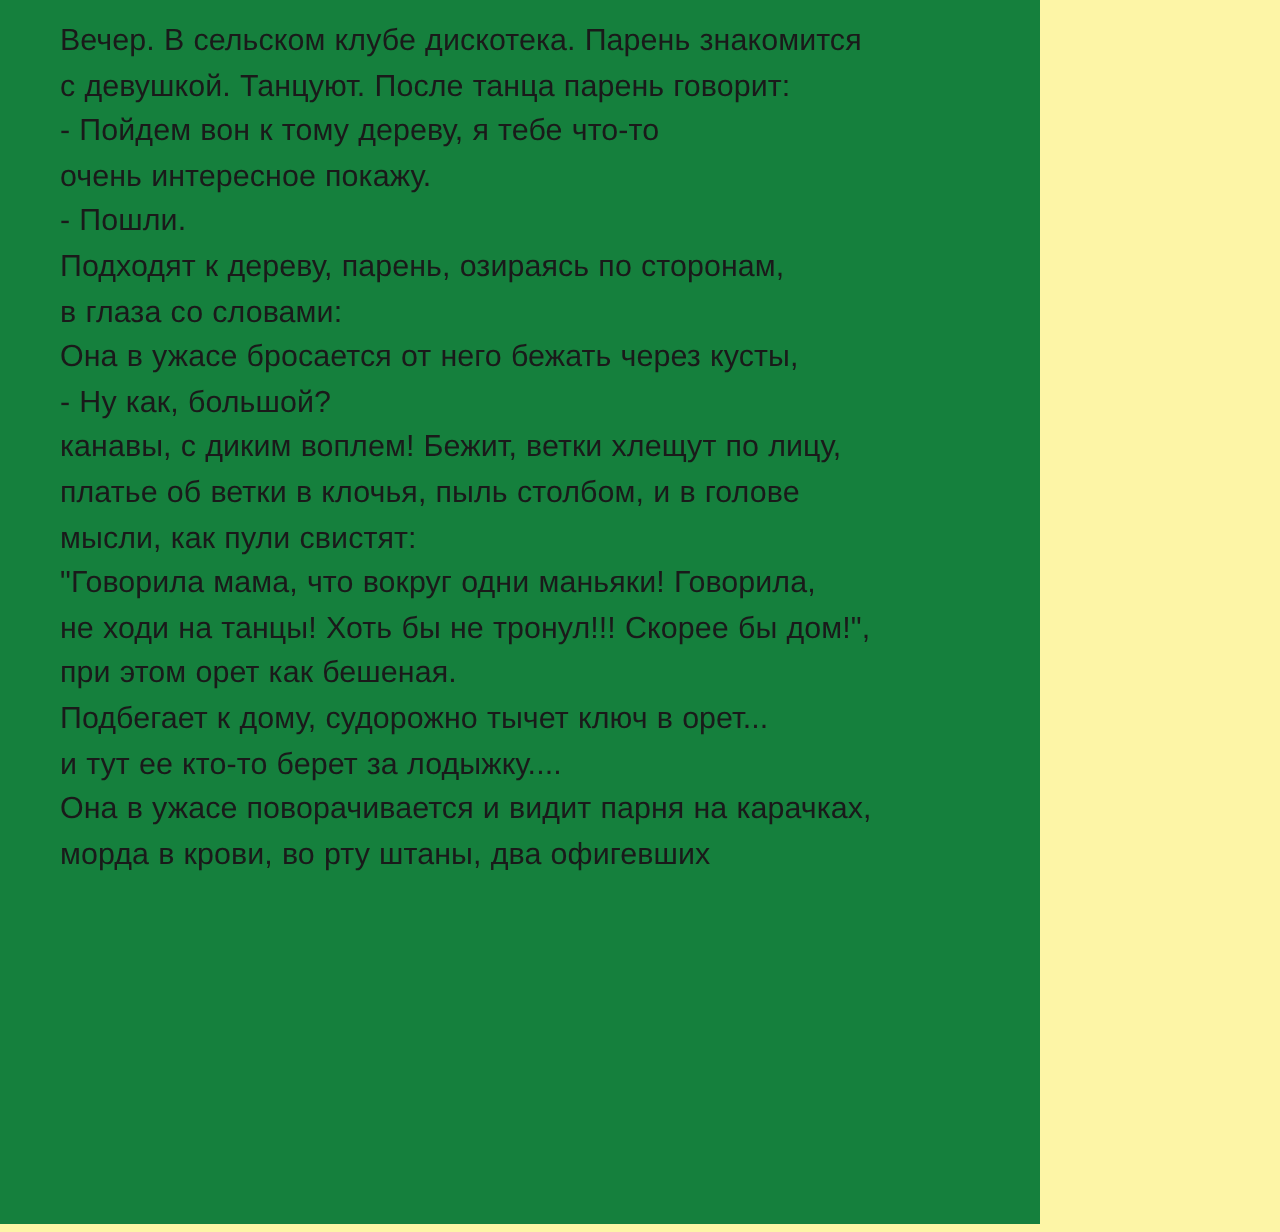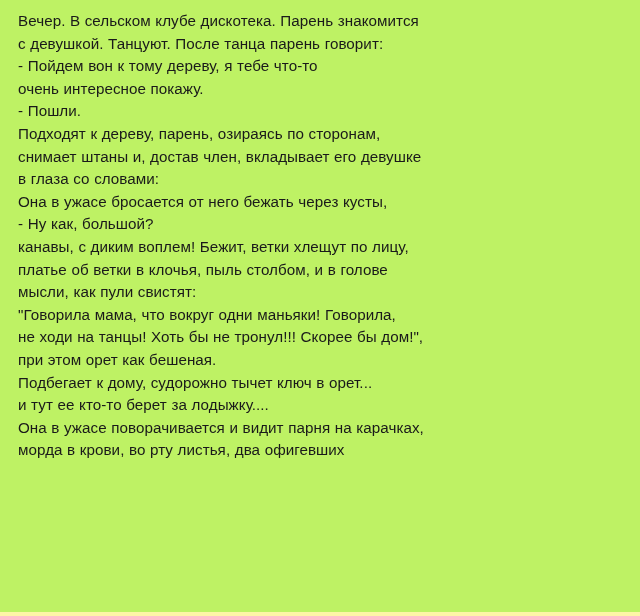--- a/index.html
+++ b/index.html
@@ -7,25 +7,25 @@
     padding: 0;
   }
   body {
     width: 640px;
     height: 616px;
     background: #fdf5a6;
     font-family: "Liberation Sans", sans-serif;
     overflow: hidden;
   }
   .page {
-    width: 640px;
+    width: 520px;
     height: 616px;
-    background: #bef264;
+    background: #15803d;
     box-sizing: border-box;
-    padding: 10px 14px 8px 18px;
+    padding: 10px 14px 8px 30px;
     position: relative;
   }
   .joke-text {
     font-size: 15.2px;
     line-height: 22.6px;
     color: #1a1a1a;
     letter-spacing: 0.05px;
     word-spacing: 0.3px;
   }
   .line {
@@ -45,29 +45,28 @@
 <body>
 
 <div class="page">
   <div class="joke-text">
     <p class="line">Вечер. В сельском клубе дискотека. Парень знакомится</p>
     <p class="line">с девушкой. Танцуют. После танца парень говорит:</p>
     <p class="line">- Пойдем вон к тому дереву, я тебе что-то</p>
     <p class="line">очень интересное покажу.</p>
     <p class="line">- Пошли.</p>
     <p class="line">Подходят к дереву, парень, озираясь по сторонам,</p>
-    <p class="line">снимает штаны и, достав член, вкладывает его девушке</p>
     <p class="line">в глаза со словами:</p>
     <p class="line">Она в ужасе бросается от него бежать через кусты,</p>
     <p class="line">- Ну как, большой?</p>
     <p class="line">канавы, с диким воплем! Бежит, ветки хлещут по лицу,</p>
     <p class="line">платье об ветки в клочья, пыль столбом, и в голове</p>
     <p class="line">мысли, как пули свистят:</p>
     <p class="line">"Говорила мама, что вокруг одни маньяки! Говорила,</p>
     <p class="line">не ходи на танцы! Хоть бы не тронул!!! Скорее бы дом!",</p>
     <p class="line">при этом орет как бешеная.</p>
     <p class="line">Подбегает к дому, судорожно тычет ключ в орет...</p>
     <p class="line">и тут ее кто-то берет за лодыжку....</p>
     <p class="line">Она в ужасе поворачивается и видит парня на карачках,</p>
-    <p class="line">морда в крови, во рту листья, два офигевших</p>
+    <p class="line">морда в крови, во рту штаны, два офигевших</p>
   </div>
   <div class="bottom-strip"></div>
 </div>
 
 </body></html>

